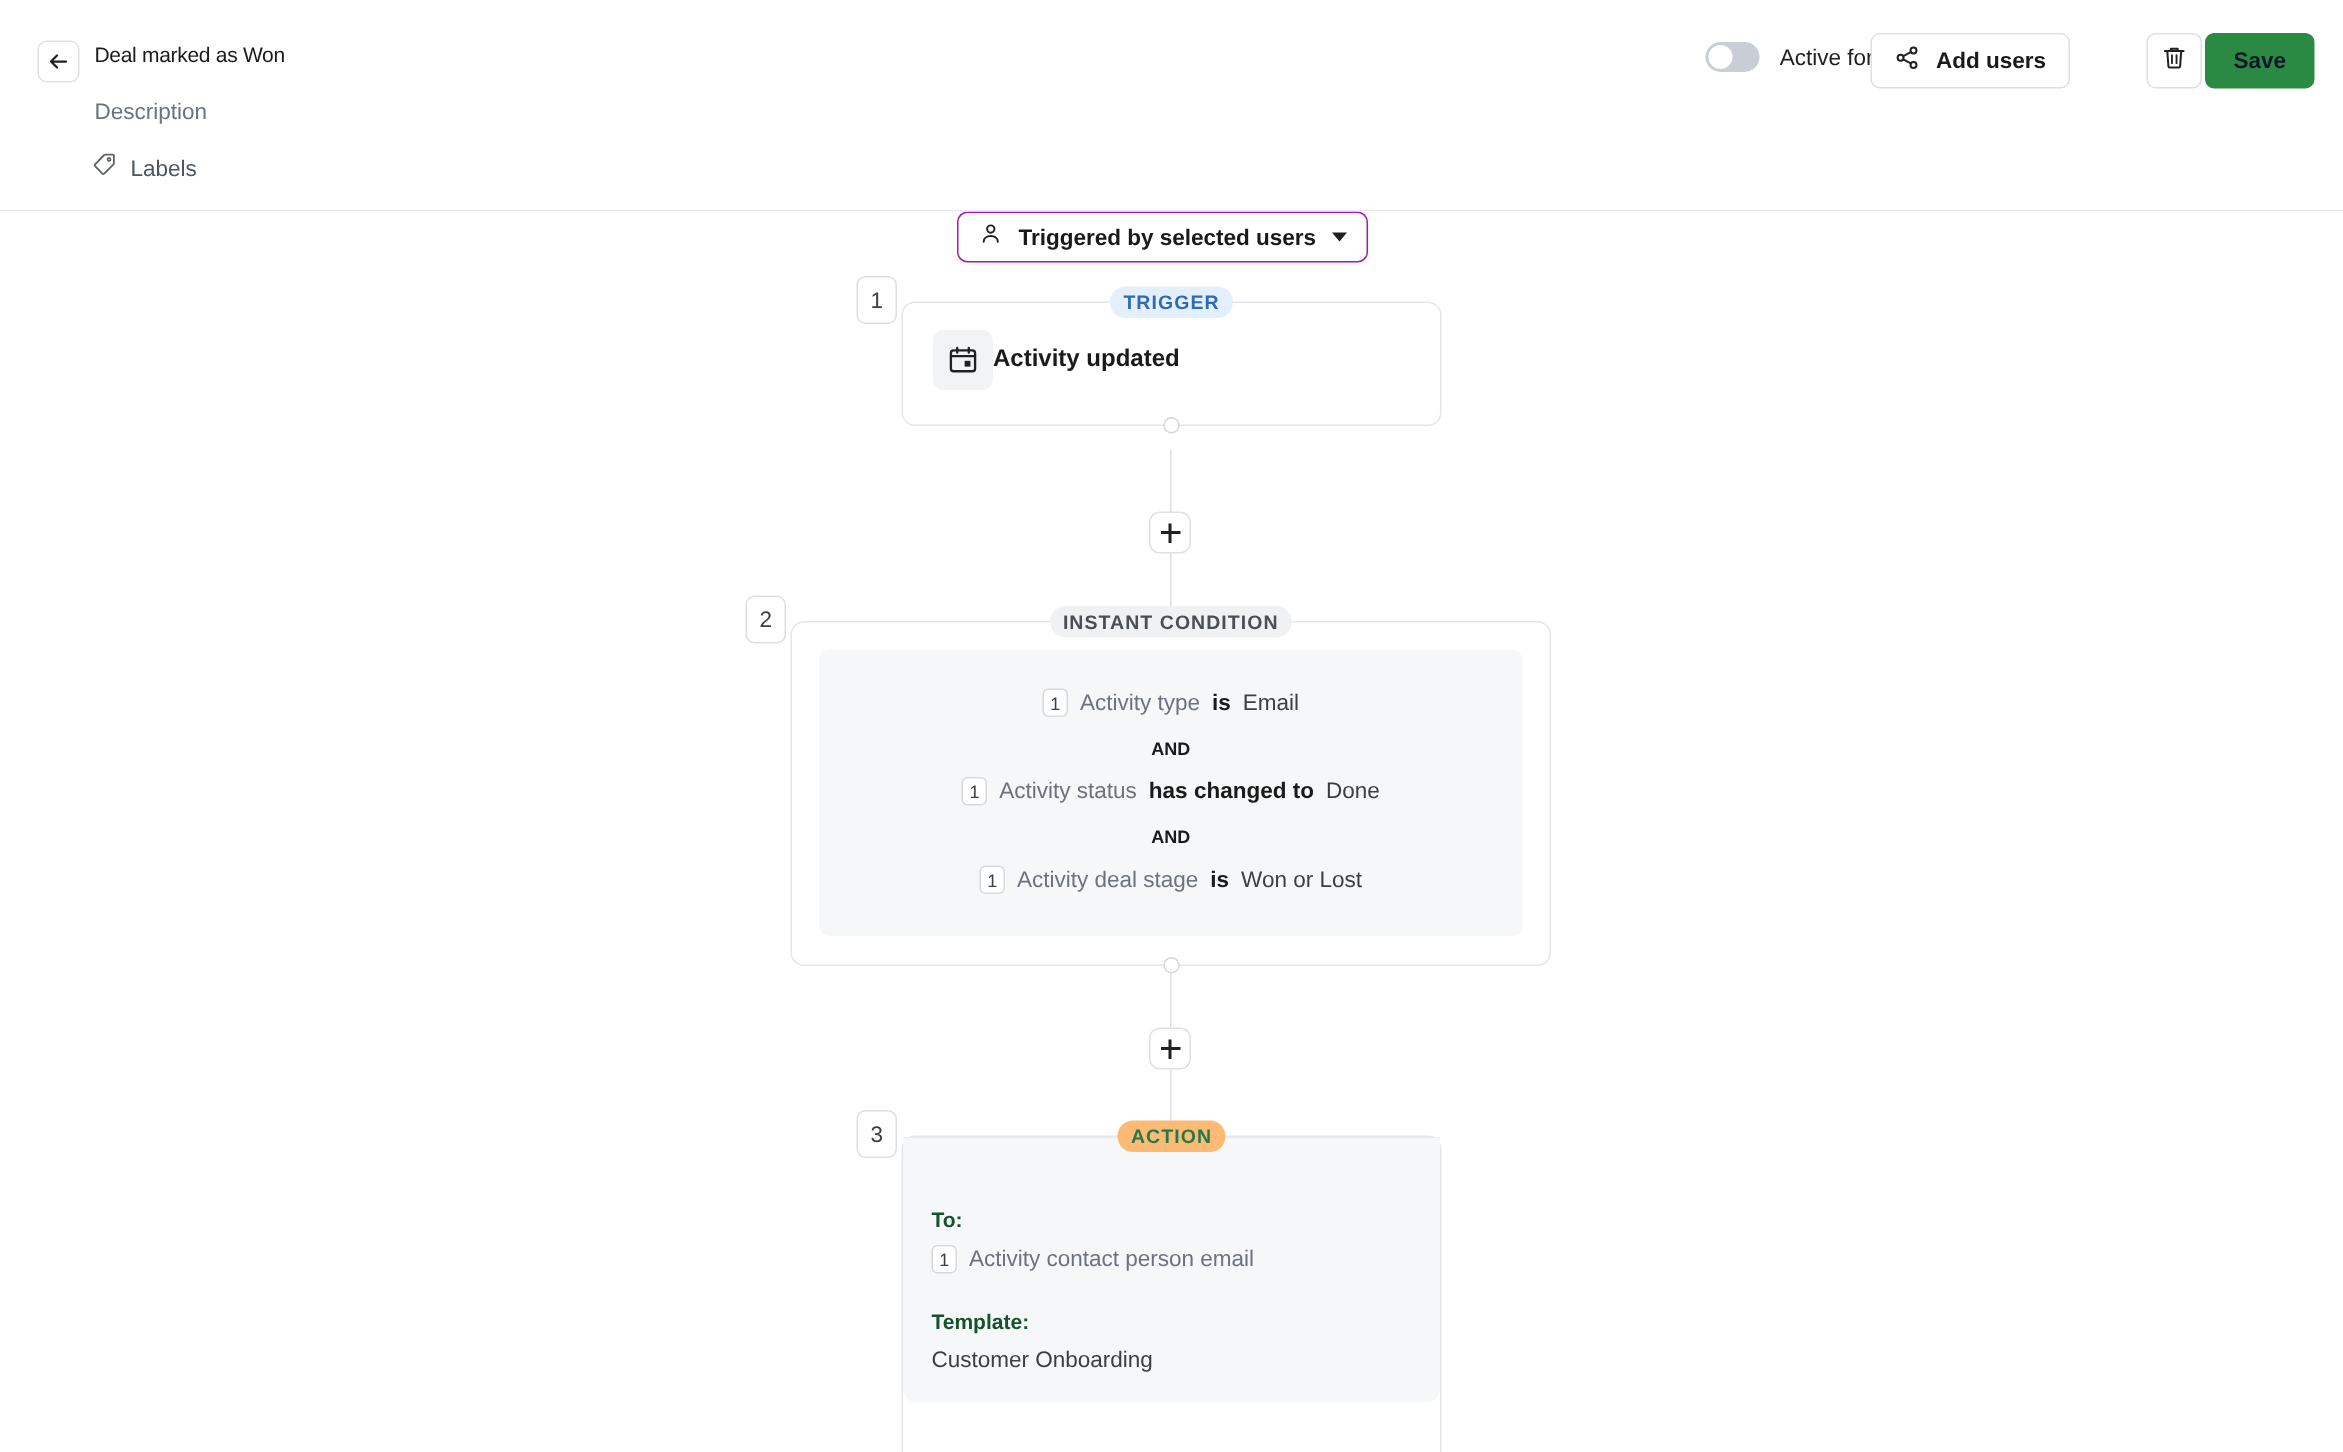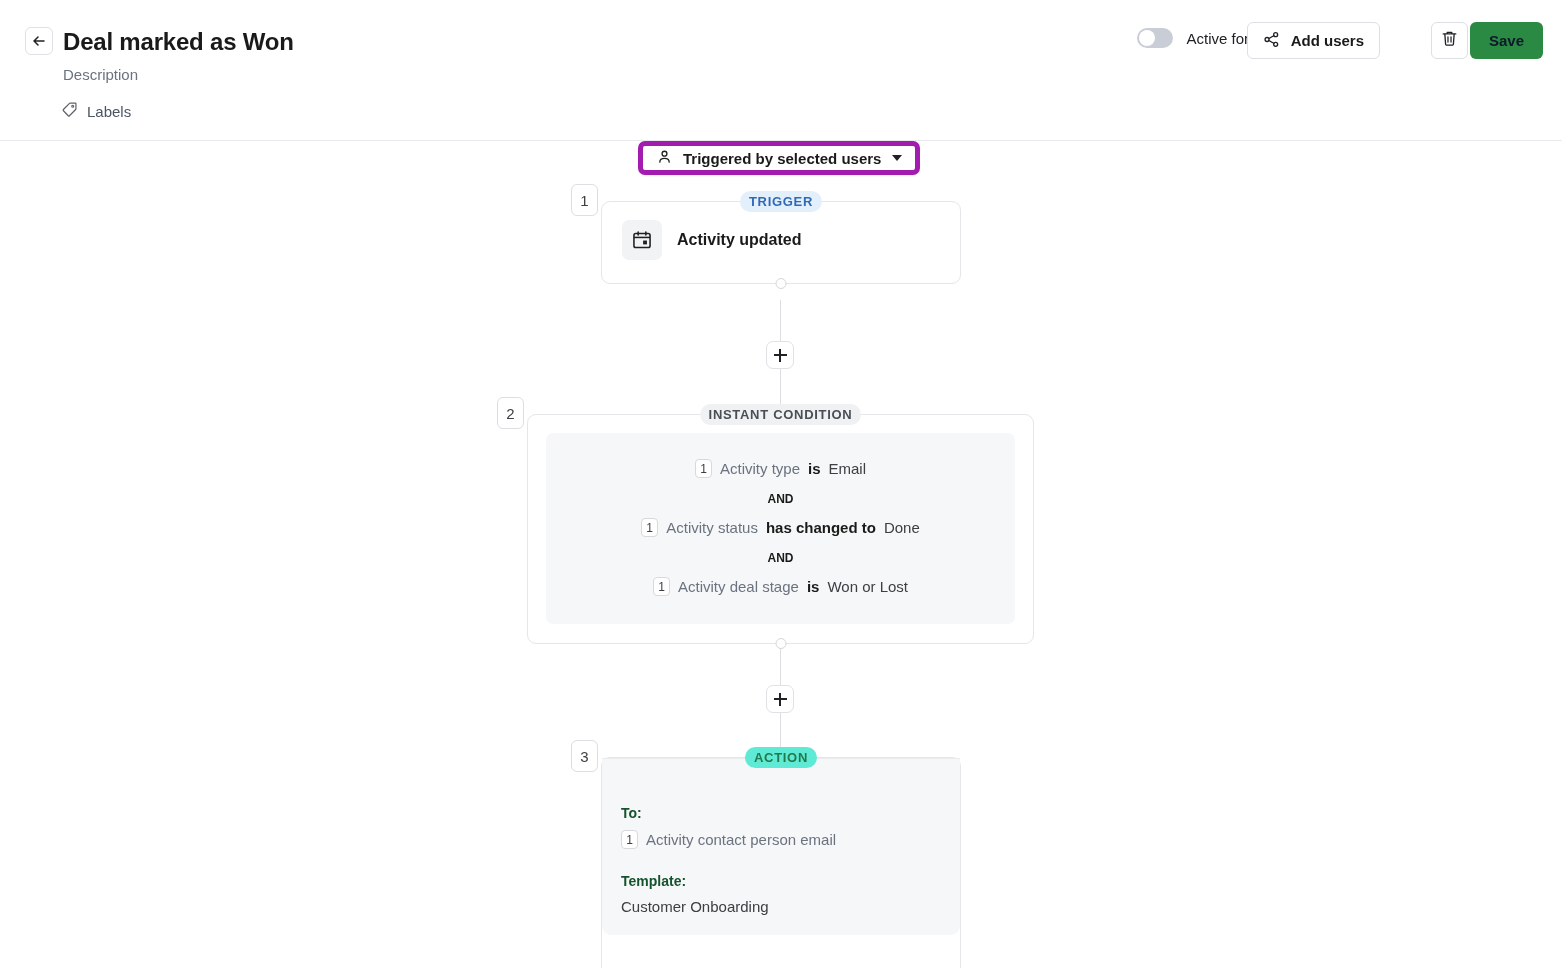--- a/index.html
+++ b/index.html
@@ -22,21 +22,21 @@
     position: absolute; left: 25px; top: 27px;
     width: 28px; height: 28px;
     border: 1px solid #dfe1e5; border-radius: 6px;
     background: #fff;
     display: flex; align-items: center; justify-content: center;
     cursor: pointer;
   }
   .back-btn svg { display: block; }
   .page-title {
     position: absolute; left: 63px; top: 28px;
-    font-size: 24px; font-weight: bold; color: #1a1a1a;
+    font-size: 14px; font-weight: normal; color: #1a1a1a;
     letter-spacing: -0.2px;
   }
   .description {
     position: absolute; left: 63px; top: 66px;
     font-size: 15px; color: #6b7280;
     cursor: text;
   }
   .labels-row {
     position: absolute; left: 61px; top: 101px;
     display: flex; align-items: center; gap: 9px;
@@ -92,21 +92,21 @@
     position: absolute; top: 141px; left: 0;
     width: 1562px; height: 827px;
     background: #ffffff;
     overflow: hidden;
   }
 
   
   .trigger-by {
     position: absolute; left: 638px; top: 0px;
     height: 34px; padding: 0 13px 0 14px;
-    border: 5px solid #a21caf; border-radius: 7px;
+    border: 1px solid #a21caf; border-radius: 7px;
     background: #ffffff;
     box-shadow: 0 1px 2px rgba(0,0,0,0.05);
     display: flex; align-items: center; gap: 11px;
     cursor: pointer;
   }
   .trigger-by-label { font-size: 15px; font-weight: bold; color: #1a1a1a; white-space: nowrap; }
   .caret {
     width: 0; height: 0;
     border-left: 5px solid transparent;
     border-right: 5px solid transparent;
@@ -134,25 +134,24 @@
     transform: translateX(-50%);
     padding: 3px 9px 3px 9px;
     border-radius: 11px;
     font-size: 13px; font-weight: bold;
     letter-spacing: 0.7px;
     white-space: nowrap;
     z-index: 3;
   }
   .badge.trigger { background: #e4effc; color: #2f6bb5; }
   .badge.condition { background: #f0f1f2; color: #4a4f55; }
-  .badge.action { background: #5eead4; color: #22794a; }
+  .badge.action { background: #fdba74; color: #22794a; }
 
   .card-head {
     display: flex; align-items: center;
-    gap: 15px;
     padding: 18px 20px;
     cursor: pointer;
   }
   .card-icon {
     width: 40px; height: 40px; border-radius: 7px;
     background: #f2f3f4;
     display: flex; align-items: center; justify-content: center;
     flex: none;
   }
   .card-title { font-size: 16px; font-weight: bold; color: #1a1a1a; }

